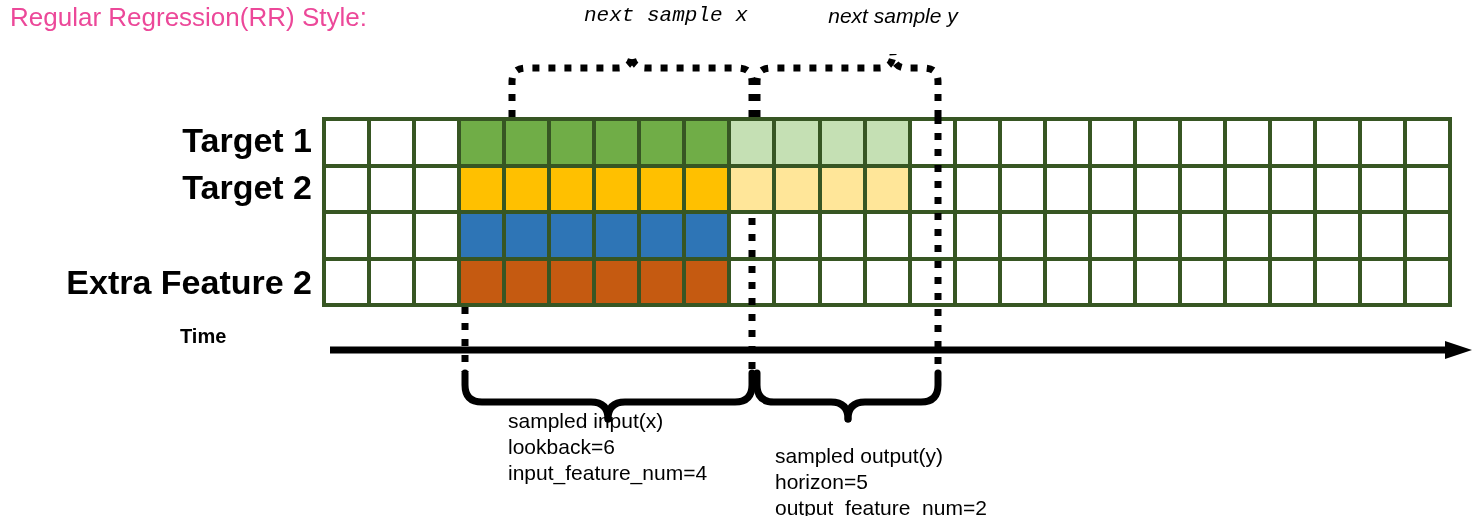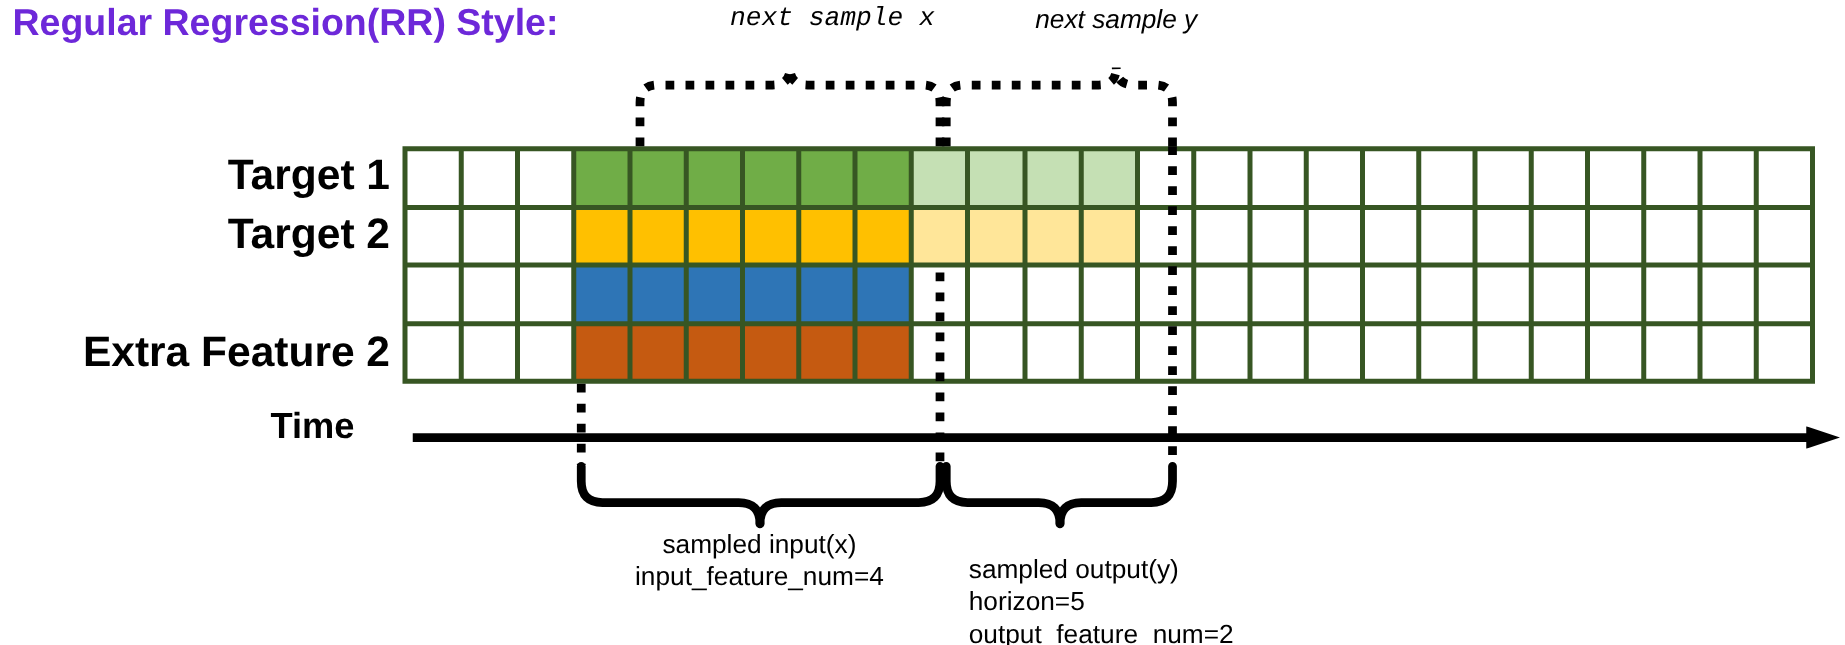--- a/index.html
+++ b/index.html
@@ -7,23 +7,23 @@
     width: 1476px; height: 516px;
     background: #ffffff;
     font-family: "Liberation Sans", sans-serif;
     position: relative;
     overflow: hidden;
   }
 
   #page-title {
     position: absolute;
     left: 10px; top: 2px;
-    font-size: 30px;
-    font-weight: bold;
-    color: #6d28d9;
+    font-size: 26px;
+    font-weight: normal;
+    color: #ec4899;
     white-space: nowrap;
   }
 
   
   .row-label {
     position: absolute;
     right: 0;
     width: 310px;
     text-align: right;
     font-size: 34px;
@@ -53,22 +53,22 @@
   .cell.yellow      { background: #FFC000; }
   .cell.lightyellow { background: #FFE699; }
   .cell.blue        { background: #2E75B6; }
   .cell.orange      { background: #C55A11; }
 
   
   #time-label {
     position: absolute;
     left: 180px; top: 325px;
     width: 140px;
-    text-align: center;
-    font-size: 29px;
+    text-align: left;
+    font-size: 20px;
     font-weight: bold;
     color: #000;
   }
   #time-axis {
     position: absolute;
     left: 330px; top: 341px;
     width: 1142px; height: 18px;
   }
 
   
@@ -90,21 +90,21 @@
   #label-next-x { left: 584px; top: 4px; width: 150px; font-family: Liberation Mono, monospace; }
   #label-next-y { left: 818px; top: 4px; width: 150px; }
 
   .bottom-text {
     position: absolute;
     font-size: 21px;
     color: #000;
     line-height: 26px;
     white-space: nowrap;
   }
-  #text-input  { left: 508px; top: 423px; text-align: center; }
+  #text-input  { left: 508px; top: 408px; }
   #text-output { left: 775px; top: 423px; margin-top: 20px; }
 </style>
 </head>
 <body>
 
 <div id="page-title">Regular Regression(RR) Style:</div>
 
 <div id="labels-col">
   <div class="row-label" style="top:0px;">Target 1</div>
   <div class="row-label" style="top:47px;">Target 2</div>
@@ -259,19 +259,20 @@
     <path d="M757,373 L757,385 Q757,402 774,402 L831,402 Q848,402 848,419"></path>
     <path d="M938,373 L938,385 Q938,402 921,402 L865,402 Q848,402 848,419"></path>
   </g>
 </svg>
 
 <div class="brace-label-top" id="label-next-x">next sample x</div>
 <div class="brace-label-top" id="label-next-y">next sample y</div>
 
 <div class="bottom-text" id="text-input">
   <div>sampled input(x)</div>
+  <div>lookback=6</div>
   <div>input_feature_num=4</div>
 </div>
 <div class="bottom-text" id="text-output">
   <div>sampled output(y)</div>
   <div>horizon=5</div>
   <div>output_feature_num=2</div>
 </div>
 
 </body></html>

